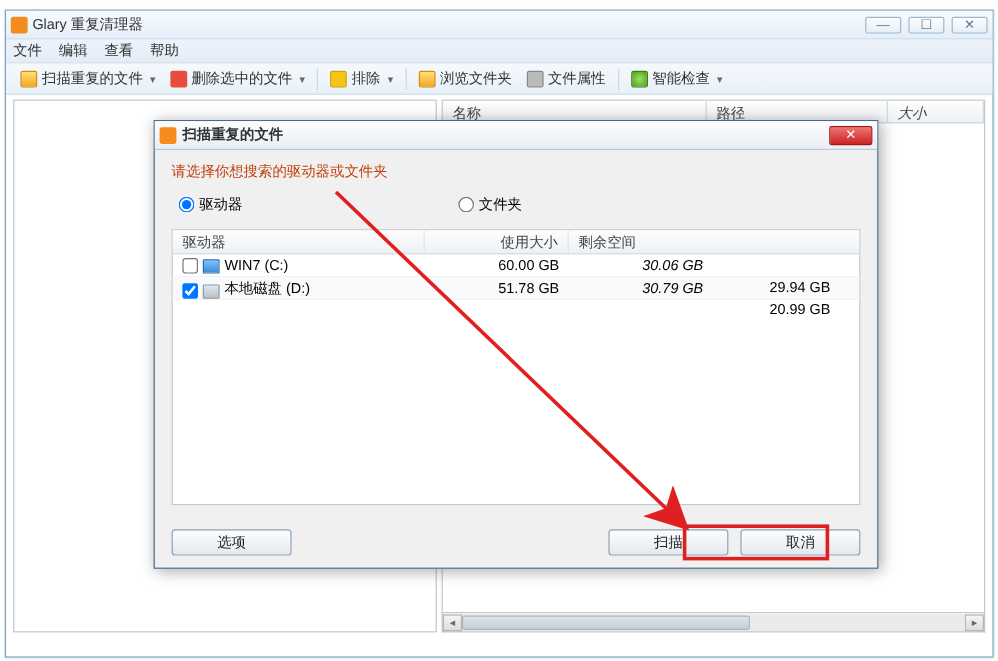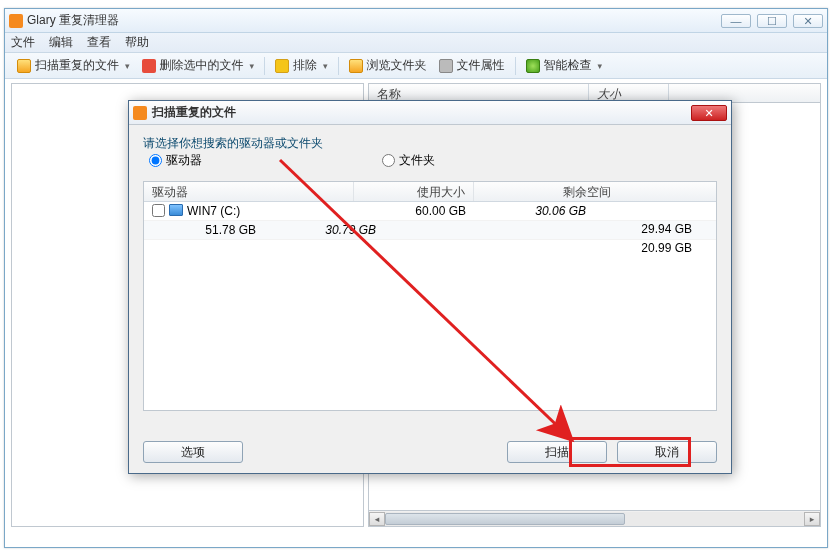--- a/index.html
+++ b/index.html
@@ -50,34 +50,34 @@
 .statusbar { position: absolute; bottom: 0; left: 0; right: 0; height: 16px; background: linear-gradient(#f5f7fa,#e8ecf1); border-top: 1px solid #c9d8e6; display:flex; justify-content:flex-end; align-items:center; padding-right:10px;}
 .statusbar a { color: #e03030; text-decoration: underline; cursor:pointer;}
 
 
 .dialog { position: absolute; top: 100px; left: 128px; width: 604px; height: 374px; background: #f0f0f0; border: 1px solid #4a6a8a; box-shadow: 2px 2px 12px rgba(0,0,0,0.35); z-index: 30; }
 .dlg-title { height: 24px; background: linear-gradient(#fdfdfd,#e8eef5); border-bottom: 1px solid #c0c8d0; display:flex; align-items:center; padding:0 4px;}
 .dlg-title .app-ico { width:14px; height:14px; background:#f58a1f; border-radius:2px; margin-right:5px;}
 .dlg-title .txt { flex:1; color:#333; font-weight:bold;}
 .dlg-close { width:36px; height:16px; background:linear-gradient(#e77,#c22); border:1px solid #a11; border-radius:2px; color:#fff; text-align:center; line-height:14px; cursor:pointer; font-size:11px;}
 .dlg-body { padding: 10px 14px; }
-.dlg-instr { color:#0c4a6e; }
+.dlg-instr { color:#c2410c; margin-bottom:10px; }
 .radio-row { display:flex; gap:180px; margin-bottom:12px; margin-left:6px;}
 .radio-row label { display:flex; align-items:center; gap:4px; cursor:pointer;}
 .drive-table { border:1px solid #c0c8d0; background:#fff; height:230px; }
 .dt-head { display:flex; background:linear-gradient(#fdfdfd,#eef1f4); border-bottom:1px solid #d0d8e0; height:20px;}
 .dt-h { padding:2px 8px; border-right:1px solid #e0e4e8; color:#444;}
 .dt-h.drv { width:210px; text-align:left;}
 .dt-h.tot { width:120px; text-align:right;}
 .dt-h.used { width:120px; text-align:right;}
-.dt-h.free { flex:1; text-align:center; padding-right:24px; border-right:none;}
+.dt-h.free { flex:1; text-align:left; padding-right:24px; border-right:none;}
 .dt-row { display:flex; height:19px; align-items:center; border-bottom:1px solid #f2f2f2;}
 .dt-row.alt { background:#f7f9fb;}
 .dt-c { padding:0 8px;}
-.dt-c.drv { width:210px; display:flex; align-items:flex-start; gap:4px;}
+.dt-c.drv { width:210px; display:flex; align-items:flex-end; gap:4px;}
 .dt-c.tot { width:120px; text-align:right;}
 .dt-c.used { width:120px; text-align:right;font-style:italic;}
 .dt-c.free { flex:1; text-align:right; padding-right:24px;margin-top:35px;}
 .drv-ico { width:14px; height:12px; background:linear-gradient(#e0e6ec,#b8c2cc); border:1px solid #8a96a2; border-radius:1px; display:inline-block;}
 .drv-ico.win { background:linear-gradient(#7fc3ff,#3a8cd8); border-color:#2a6cb0;}
 input[type=checkbox]{ width:13px; height:13px; cursor:pointer;}
 
 .dlg-buttons { position:absolute; bottom:10px; left:14px; right:14px; display:flex; align-items:center;}
 .btn { min-width:100px; height:22px; background:linear-gradient(#fdfdfd,#e4e9ef); border:1px solid #8fa3b5; border-radius:3px; cursor:pointer; color:#222; padding:0 18px;}
 .spacer { flex:1;}
@@ -142,20 +142,21 @@
         <span>智能检查</span>
         <span class="drop">▾</span>
       </div>
   </div>
 
   <div class="content-area">
     <div class="left-panel"></div>
     <div class="right-panel">
       <div class="col-headers">
         <div class="col-h name">名称</div>
+        <div class="col-h path">路径</div>
         <div class="col-h size">大小</div>
       </div>
       <div class="list-body"></div>
       <div class="scrollbar-h">
         <div class="scroll-btn">◂</div>
         <div class="scroll-track">
             <div class="scroll-thumb"></div>
           </div>
         <div class="scroll-btn">▸</div>
       </div>
@@ -192,20 +193,25 @@
         <div class="dt-c drv">
             <input type="checkbox" style="">
             <span class="drv-ico win"></span>
             <span>WIN7 (C:)</span>
           </div>
         <div class="dt-c tot">60.00 GB</div>
         <div class="dt-c used">30.06 GB</div>
         <div class="dt-c free">29.94 GB</div>
       </div>
       <div class="dt-row alt">
+        <div class="dt-c drv">
+            <input type="checkbox" checked="" style="">
+            <span class="drv-ico"></span>
+            <span>本地磁盘 (D:)</span>
+          </div>
         <div class="dt-c tot">51.78 GB</div>
         <div class="dt-c used">30.79 GB</div>
         <div class="dt-c free">20.99 GB</div>
       </div>
     </div>
   </div>
   <div class="dlg-buttons">
     <button class="btn">选项</button>
     <div class="spacer"></div>
     <button class="btn">扫描</button>

